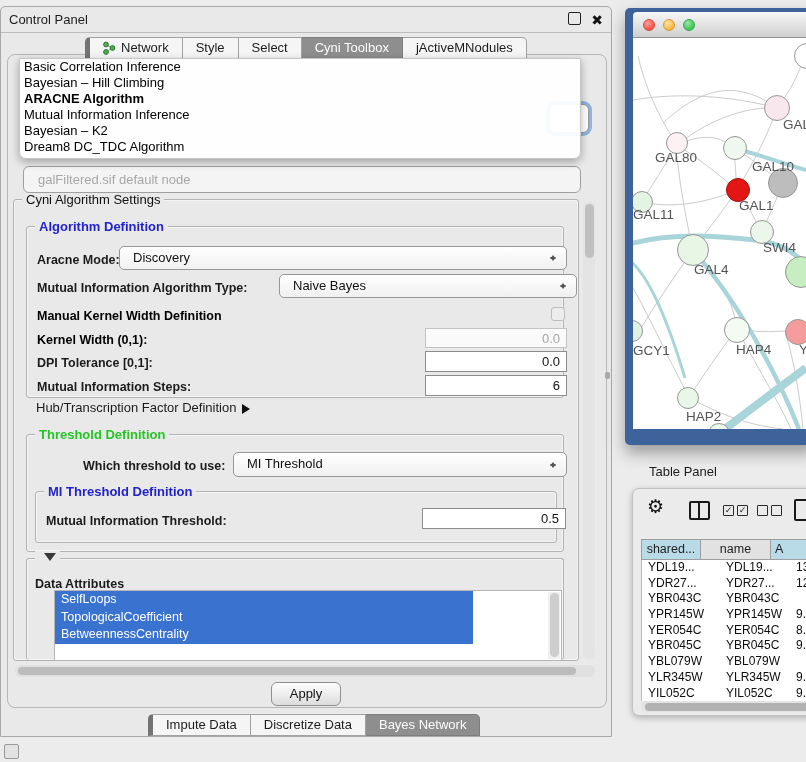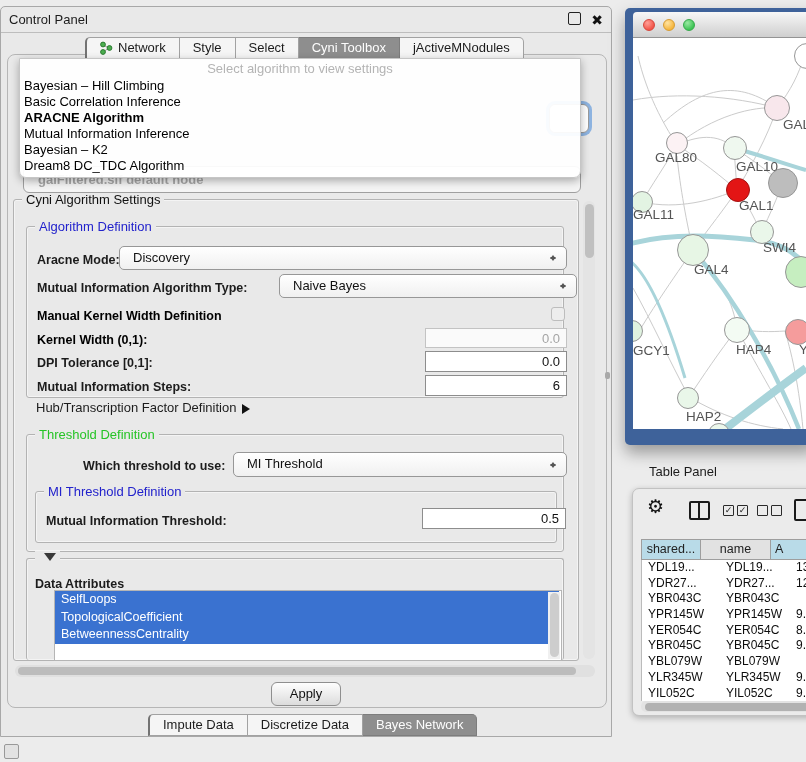--- a/index.html
+++ b/index.html
@@ -12,62 +12,62 @@
       border:1px solid #a8a8a8;border-radius:5px 5px 0 0;box-sizing:border-box;}
   .cp-titlebar{position:absolute;left:0;top:0;right:0;height:25px;border-bottom:1px solid #bdbdbd;}
   .cp-title{position:absolute;left:8px;top:0;line-height:25px;font-size:13px;color:#1c1c1c;}
   .cp-float{position:absolute;right:30px;top:5px;width:11px;height:11px;border:1.6px solid #222;border-radius:2px;}
   .cp-close{position:absolute;right:8px;top:1px;font-size:14px;font-weight:bold;color:#111;line-height:24px;}
 
   
   .tabstrip{position:absolute;left:84px;top:30px;height:22px;display:flex;z-index:3;}
   .tab{height:22px;line-height:22px;padding:0 13px;font-size:13px;background:#f5f5f5;
        border:1px solid #a2a2a2;border-left:none;box-sizing:border-box;color:#1c1c1c;display:flex;align-items:center;gap:5px;}
-  .tab:first-child{border-left:2px solid #737373;border-radius:5px 0 0 0;justify-content:flex-end;}
+  .tab:first-child{border-left:5px solid #737373;border-radius:5px 0 0 0;justify-content:flex-end;}
   .tab:last-child{border-radius:0 5px 0 0;}
   .tab.sel{background:#8e8e8e;color:#fdfdfd;border-color:#7d7d7d;}
 
   .cp-frame{position:absolute;left:6px;top:47px;width:600px;height:654px;background:#e9e9e9;
             border:1px solid #b6b6b6;border-radius:8px;box-sizing:border-box;}
 
   
   .combo-focus-edge{position:absolute;left:548px;top:97px;width:38px;height:27px;background:#fff;
                     border:1px solid #9a9a9a;border-radius:6px;box-shadow:0 0 0 3px rgba(110,160,220,.75);z-index:1;}
   .ghost-combo{position:absolute;left:22px;top:159px;width:558px;height:27px;background:#f4f4f4;
                border:1px solid #9f9f9f;border-radius:6px;z-index:1;box-sizing:border-box;}
-  .ghost-combo span{display:block;margin:5px 0 0 14px;font-size:13px;color:#8d8d8d;opacity:.75;font-weight:bold;}
+  .ghost-combo span{display:block;margin:5px 0 0 14px;font-size:13px;color:#8d8d8d;opacity:.75;}
 
   
   .popup{position:absolute;left:18px;top:51px;width:560px;background:rgba(255,255,255,.94);
          border:1px solid #c6c6c6;border-radius:0 0 7px 7px;z-index:5;
          box-shadow:0 3px 8px rgba(0,0,0,.3);padding-bottom:3px;}
   .popup .prompt{height:19px;line-height:19px;text-align:center;color:#b4b4b4;font-size:13px;}
   .popup .item{height:16px;line-height:16px;padding-left:4px;font-size:13px;color:#000;}
   .popup .item.bold{font-weight:bold;}
 
   
   .group{position:absolute;border:1px solid #b3b3b3;border-radius:3px;box-shadow:inset 0 0 0 1px #f4f4f4;box-sizing:border-box;}
-  .gtitle{position:absolute;top:-8px;left:8px;background:#e9e9e9;padding:0 4px;font-size:13px;font-weight:400;}
+  .gtitle{position:absolute;top:-8px;left:8px;background:#e9e9e9;padding:0 4px;font-size:13px;font-weight:700;}
   .gtitle.plain{font-weight:400;color:#111;}
   .blue{color:#2222cc;} .green{color:#27c427;}
 
   .lbl{position:absolute;font-size:12.5px;font-weight:bold;color:#1c1c1c;white-space:nowrap;}
   .lbl.dis{color:#000000;}
   .combo{position:absolute;background:linear-gradient(#ffffff,#f0f0f0);border:1px solid #979797;border-radius:5px;
          font-size:13px;line-height:22px;box-sizing:border-box;padding-left:13px;color:#111;}
   .spin{position:absolute;right:9px;top:50%;width:7px;height:12px;margin-top:-6px;}
   .spin:before{content:"";position:absolute;top:0;left:0;border:3.5px solid transparent;border-bottom:4.5px solid #555;}
   .spin:after{content:"";position:absolute;bottom:0;left:0;border:3.5px solid transparent;border-top:4.5px solid #555;}
   .field{position:absolute;background:#fff;border:1px solid #8d8d8d;font-size:13px;box-sizing:border-box;
          text-align:right;padding:2px 6px 0 4px;color:#111;}
   .field.dis{background:#fafafa;border-color:#c3c3c3;color:#a5a5a5;}
   .checkbox{position:absolute;width:14px;height:14px;border:1px solid #bdbdbd;border-radius:3px;background:#ededed;box-sizing:border-box;}
 
   .attr-list{position:absolute;left:40px;top:582px;width:508px;height:71px;background:#fff;border:1px solid #b5b5b5;box-sizing:border-box;}
-  .attr-row{height:17.5px;line-height:17.5px;background:#3a72d0;color:#fff;font-size:12.5px;padding-left:6px;width:504px;box-sizing:border-box;}
+  .attr-row{height:17.5px;line-height:17.5px;background:#3a72d0;color:#fff;font-size:12.5px;padding-left:6px;width:418px;box-sizing:border-box;}
   .attr-scroll{position:absolute;right:1px;top:1px;width:12px;height:67px;background:#f0f0f0;}
   .attr-thumb{position:absolute;left:1.5px;top:1px;width:9px;height:64px;background:#cdcdcd;border-radius:5px;}
 
   .vscroll{position:absolute;left:582px;top:194px;width:12px;height:458px;background:#e4e4e4;border-radius:6px;}
   .vthumb{position:absolute;left:1.5px;top:3px;width:9px;height:54px;background:#c0c0c0;border-radius:5px;}
   .hscroll{position:absolute;left:14px;top:658px;width:580px;height:12px;background:#e0e0e0;border-radius:6px;}
   .hthumb{position:absolute;left:3px;top:2px;width:558px;height:8px;background:#bcbcbc;border-radius:4px;}
 
   .apply{position:absolute;left:270px;top:675px;width:68px;height:22px;border:1px solid #8f8f8f;border-radius:6px;
          background:linear-gradient(#fefefe,#dcdcdc);font-size:13px;text-align:center;line-height:21px;color:#111;}
@@ -151,23 +151,22 @@
     </div>
 
     <div class="cp-frame"></div>
 
     <div class="combo-focus-edge"></div>
     <div class="ghost-combo">
       <span>galFiltered.sif default node</span>
     </div>
 
     <div class="popup">
-      <div class="prompt">Select algorithm to view settings</div>
+      <div class="item">Basic Correlation Inference</div>
       <div class="item">Bayesian – Hill Climbing</div>
-      <div class="item">Basic Correlation Inference</div>
       <div class="item bold">ARACNE Algorithm</div>
       <div class="item">Mutual Information Inference</div>
       <div class="item">Bayesian – K2</div>
       <div class="item">Dream8 DC_TDC Algorithm</div>
     </div>
 
     <div class="group" style="left:12px;top:192px;width:566px;height:462px;">
       <span class="gtitle plain">Cyni Algorithm Settings</span>
 
       <div class="group" style="left:12px;top:26px;width:538px;height:172px;">
@@ -312,21 +311,21 @@
       <div class="node" style="left: 152px; top: 218px; width: 32px; height: 32px; background: rgb(198, 238, 192);"></div>
       <div class="node" style="left: 44px; top: 196px; width: 32px; height: 32px; background: rgb(231, 246, 229);"></div>
       <div class="node" style="left: 91px; top: 279px; width: 26px; height: 26px; background: rgb(243, 251, 243);"></div>
       <div class="node" style="left: 152px; top: 281px; width: 26px; height: 26px; background: rgb(245, 156, 156);"></div>
       <div class="node" style="left: -12px; top: 282px; width: 22px; height: 22px; background: rgb(224, 243, 224);"></div>
       <div class="node" style="left: 44px; top: 349px; width: 22px; height: 22px; background: rgb(233, 247, 233);"></div>
       <div class="node" style="left: 75px; top: 385px; width: 22px; height: 22px; background: rgb(236, 248, 236);"></div>
 
       <span class="nlabel" style="left:150px;top:79px;">GAL</span>
       <span class="nlabel" style="left:22px;top:112px;">GAL80</span>
-      <span class="nlabel" style="left:103px;top:121px;">GAL10</span>
+      <span class="nlabel" style="left:119px;top:121px;">GAL10</span>
       <span class="nlabel" style="left:106px;top:160px;">GAL1</span>
       <span class="nlabel" style="left:0px;top:169px;">GAL11</span>
       <span class="nlabel" style="left:130px;top:202px;">SWI4</span>
       <span class="nlabel" style="left:61px;top:224px;">GAL4</span>
       <span class="nlabel" style="left:103px;top:304px;">HAP4</span>
       <span class="nlabel" style="left:166px;top:304px;">Y</span>
       <span class="nlabel" style="left:0px;top:305px;">GCY1</span>
       <span class="nlabel" style="left:53px;top:371px;">HAP2</span>
     </div>
   </section>

